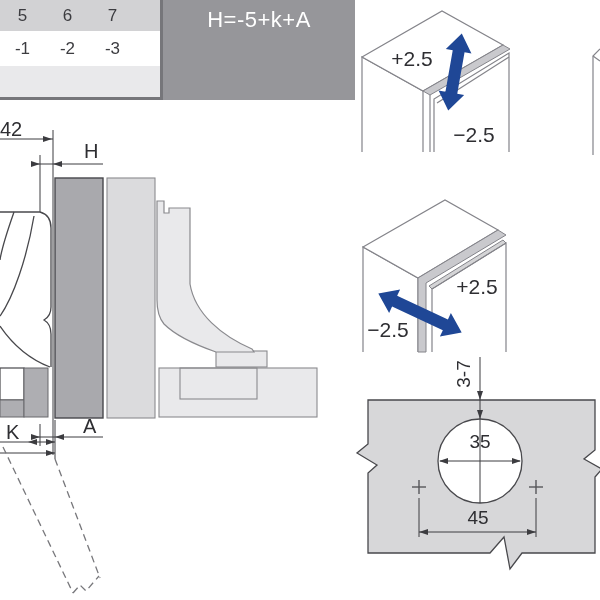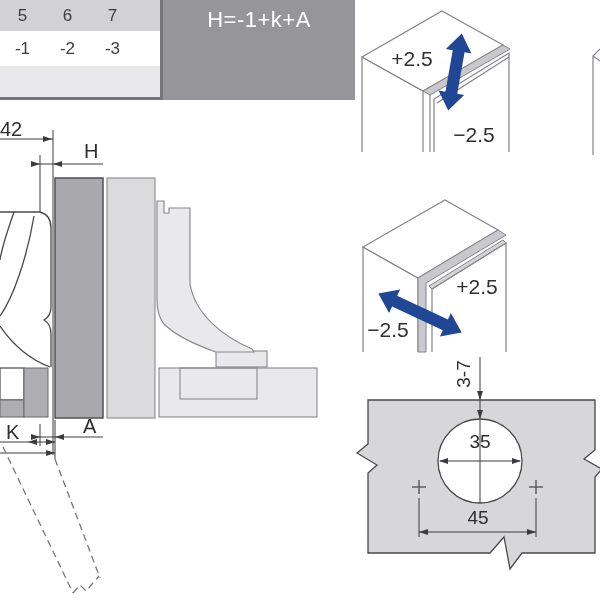--- a/index.html
+++ b/index.html
@@ -39,21 +39,21 @@
     </div>
     <div class="trow r2">
       <div class="cell">-1</div>
       <div class="cell">-2</div>
       <div class="cell">-3</div>
     </div>
     <div class="trow r3"></div>
   </div>
 
   <div class="formula">
-    <span>H=-1+k+A</span>
+    <span>H=-5+k+A</span>
   </div>
 
   <svg id="draw" width="600" height="600" viewBox="0 0 600 600">
 
     <g>
 
       <line class="dimline" x1="-4" y1="139" x2="53" y2="139"></line>
       <polygon class="dimhead" points="52,139 43,136 43,142"></polygon>
       <line class="dimline" x1="53" y1="130" x2="53" y2="455"></line>
       <text class="dimtext" x="0" y="136">42</text>

